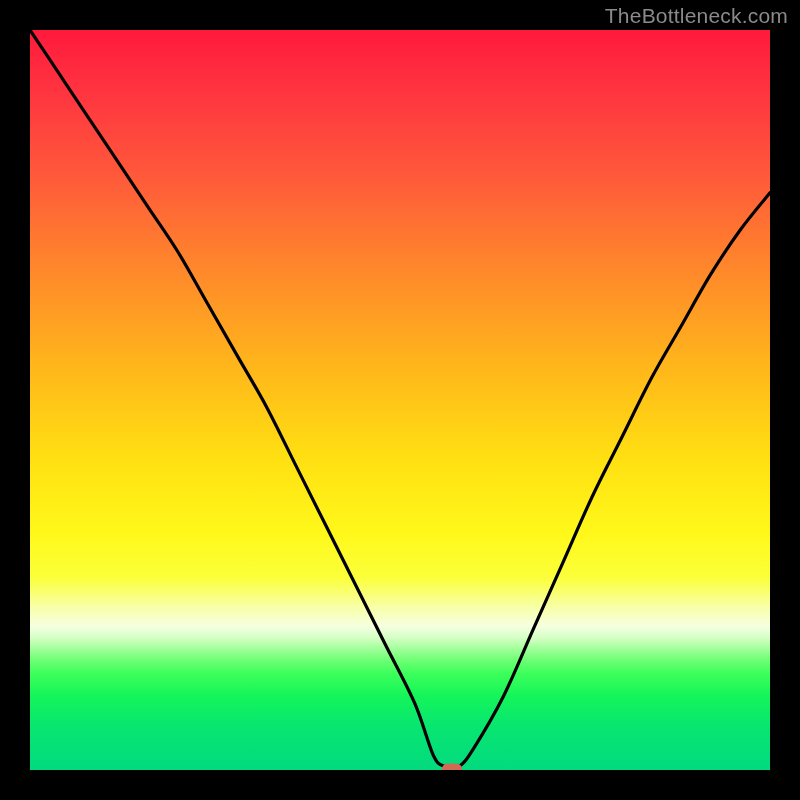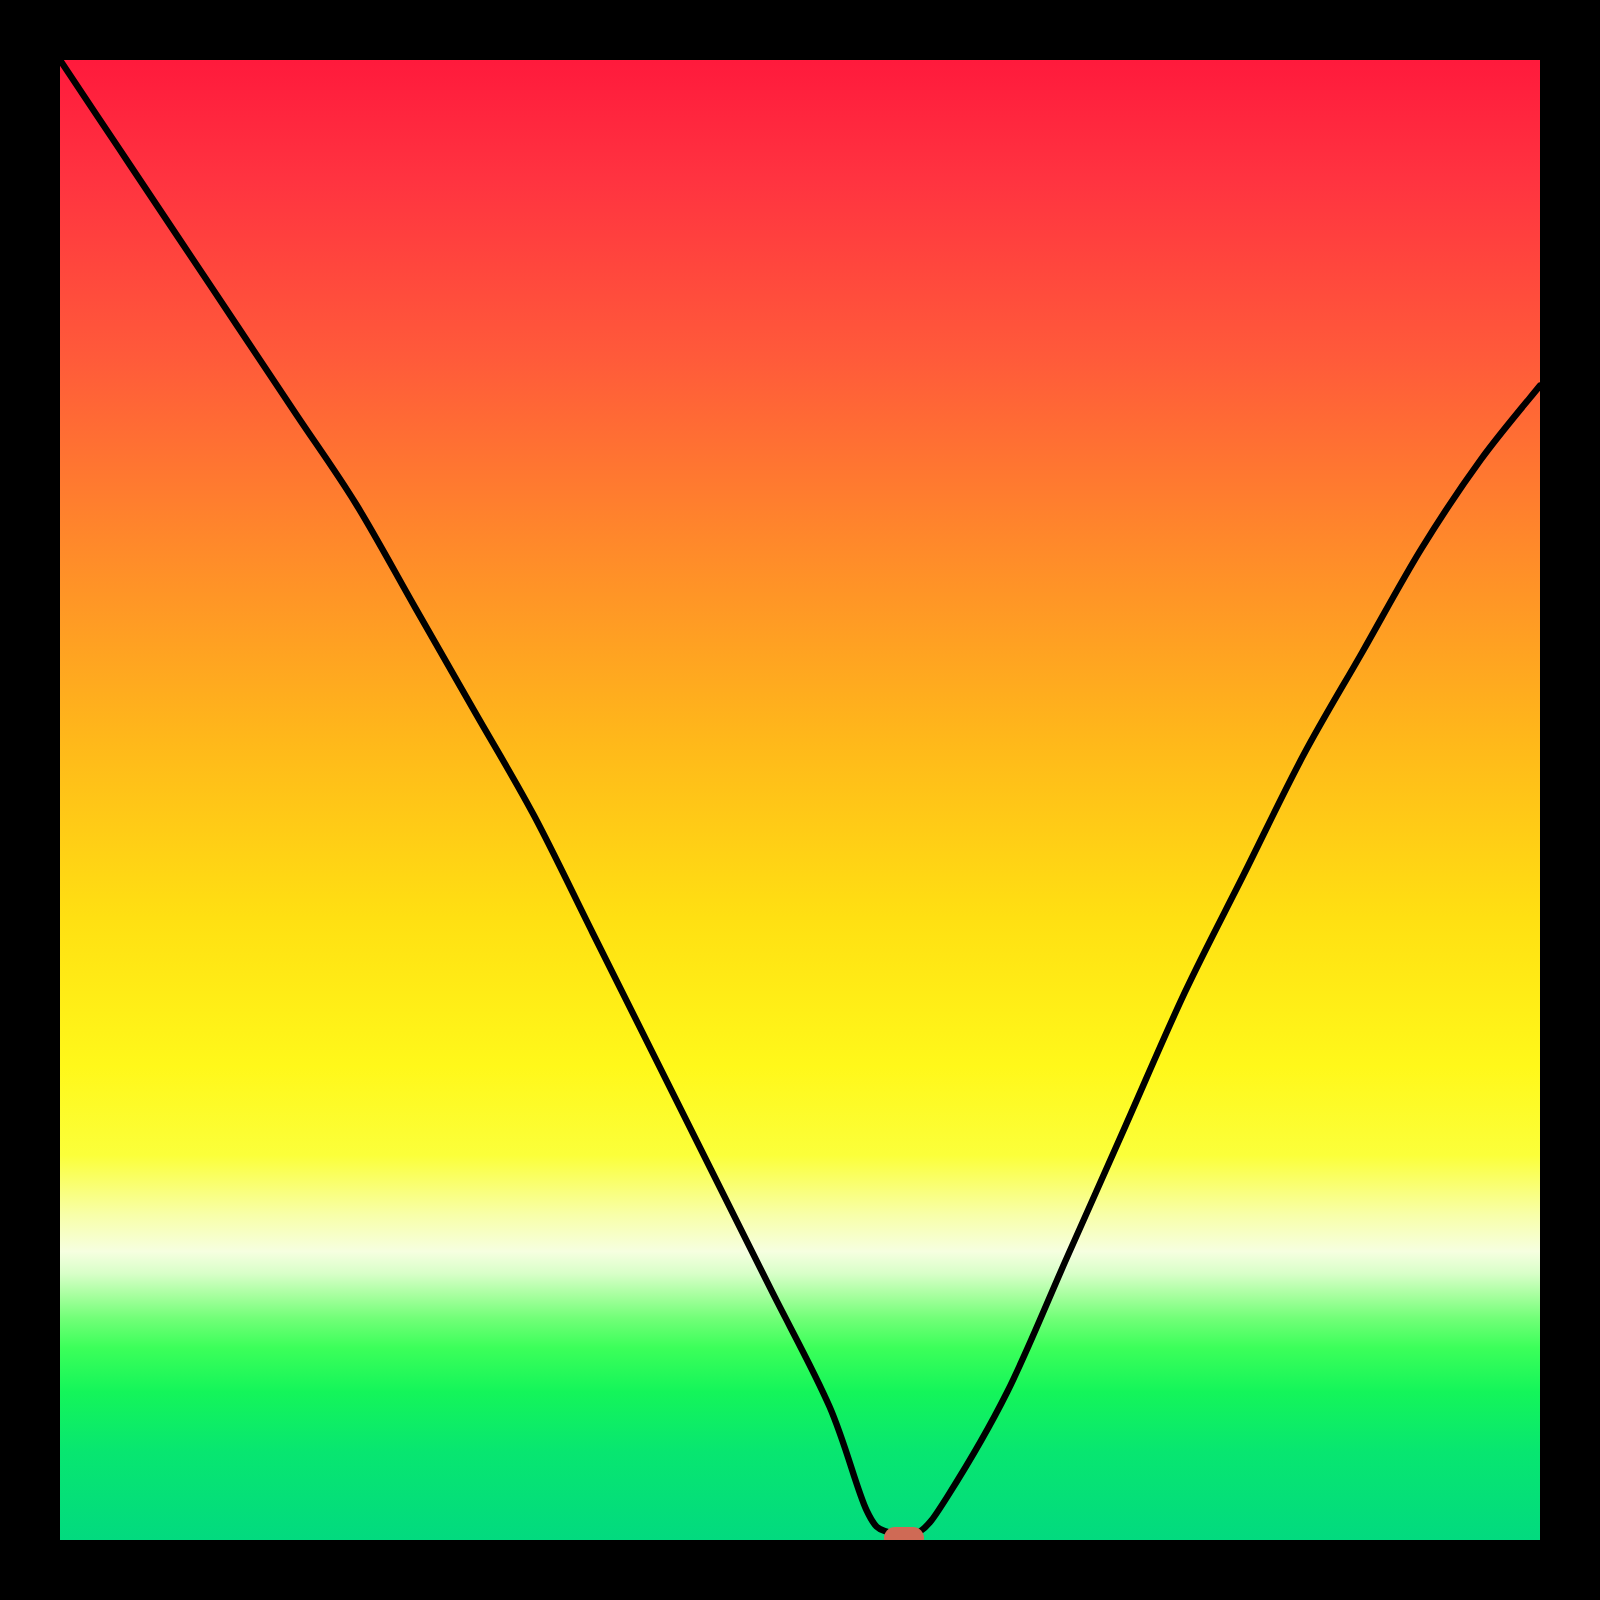--- a/index.html
+++ b/index.html
@@ -66,20 +66,21 @@
     height: 11px;
     border-radius: 6px;
     transform: translate(-50%, -50%);
   }
 </style>
 </head>
 <body>
 
 <div class="frame">
 
+  <div class="watermark">TheBottleneck.com</div>
 
   <div class="plot-area">
 
     <svg class="curve" viewBox="0 0 740 740" preserveAspectRatio="none">
       <path id="curve-path" fill="none" stroke="#000" stroke-width="3.2" stroke-linecap="round" stroke-linejoin="round" d="M 0,0 C 4.933333333333334,7.4000000000000155 19.733333333333334,29.6000000000001 29.6,44.40000000000009 C 39.46666666666667,59.20000000000008 49.333333333333336,73.99999999999996 59.2,88.79999999999995 C 69.06666666666666,103.59999999999995 78.93333333333334,118.40000000000003 88.8,133.20000000000005 C 98.66666666666666,148.00000000000006 108.53333333333333,162.80000000000004 118.4,177.60000000000002 C 128.26666666666668,192.4 138.13333333333333,205.96666666666667 148,222 C 157.86666666666667,238.03333333333333 167.73333333333332,256.53333333333336 177.6,273.8 C 187.46666666666667,291.06666666666666 197.33333333333334,308.3333333333333 207.20000000000002,325.59999999999997 C 217.0666666666667,342.8666666666666 226.93333333333334,358.90000000000003 236.8,377.40000000000003 C 246.66666666666669,395.90000000000003 256.5333333333333,416.8666666666667 266.4,436.6 C 276.26666666666665,456.33333333333337 286.1333333333333,476.0666666666666 296,495.79999999999995 C 305.8666666666667,515.5333333333333 315.73333333333335,535.2666666666667 325.6,555 C 335.4666666666667,574.7333333333333 345.3333333333333,594.4666666666667 355.2,614.2 C 365.06666666666666,633.9333333333334 376.78333333333336,654.9 384.8,673.4 C 392.81666666666666,691.9 398.3666666666667,714.7166666666667 403.3,725.2 C 408.23333333333335,735.6833333333334 410.08333333333337,734.4499999999999 414.40000000000003,736.3 C 418.7166666666667,738.15 424.26666666666665,739.3833333333333 429.2,736.3 C 434.1333333333333,733.2166666666666 436.6,729.5166666666667 444,717.8 C 451.4,706.0833333333333 463.73333333333335,685.7333333333333 473.6,666 C 483.4666666666667,646.2666666666667 493.33333333333337,621.6 503.20000000000005,599.4 C 513.0666666666667,577.1999999999999 522.9333333333333,555 532.8,532.8 C 542.6666666666666,510.59999999999997 552.5333333333333,487.16666666666663 562.4,466.2 C 572.2666666666667,445.23333333333335 582.1333333333333,426.73333333333335 592,407 C 601.8666666666667,387.26666666666665 611.7333333333333,366.29999999999995 621.6,347.79999999999995 C 631.4666666666667,329.29999999999995 641.3333333333334,313.26666666666665 651.2,296 C 661.0666666666667,278.73333333333335 670.9333333333334,260.2333333333333 680.8000000000001,244.2 C 690.6666666666667,228.16666666666666 700.5333333333333,213.36666666666673 710.4,199.80000000000007 C 720.2666666666667,186.2333333333334 735.0666666666666,168.96666666666664 740,162.79999999999995"></path>
     </svg>
 
     <div class="marker" id="marker" style="left: 421.8px; top: 738.52px; background: rgb(207, 106, 85);"></div>
 
   </div>

